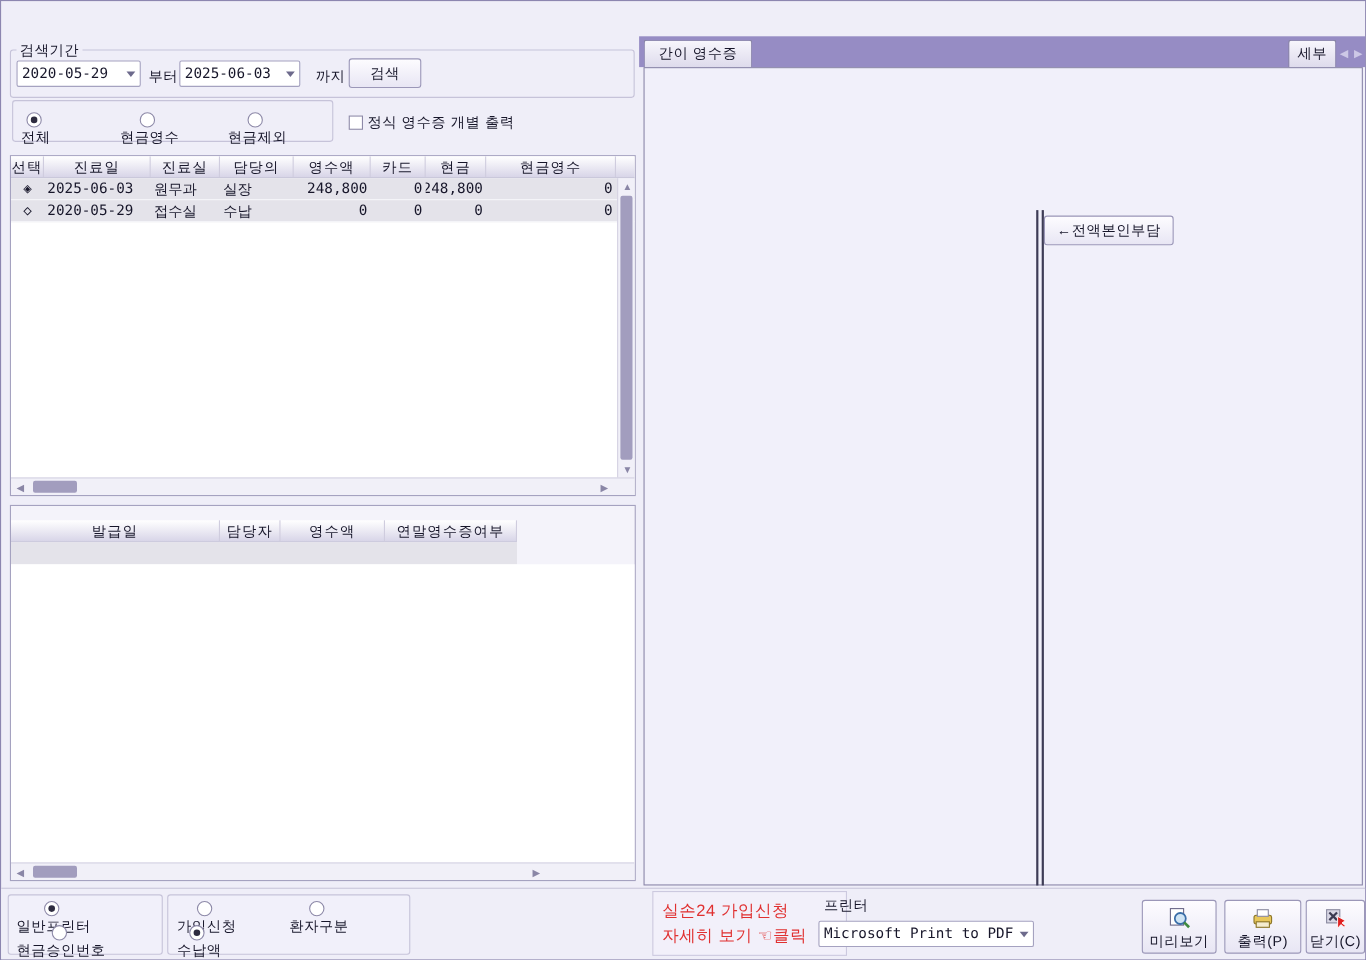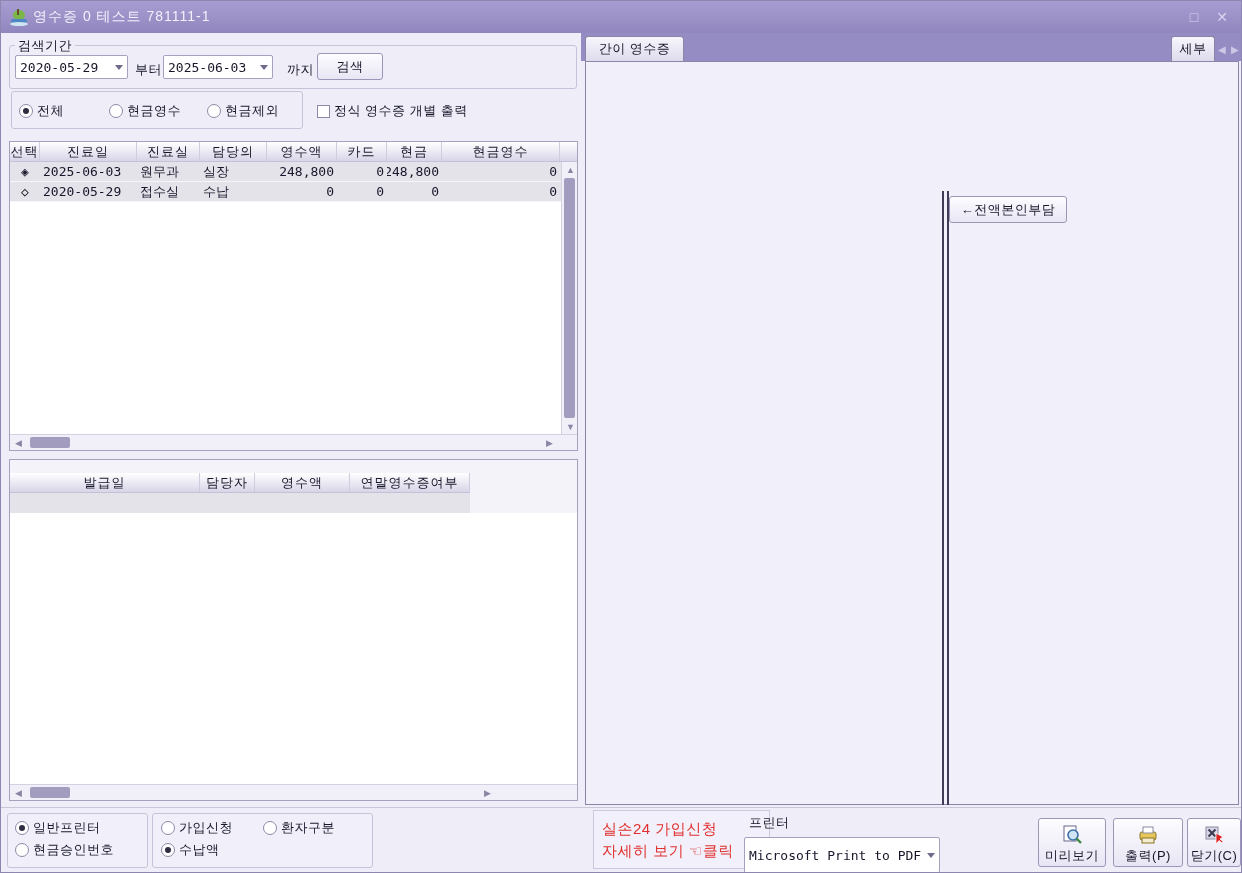--- a/index.html
+++ b/index.html
@@ -23,21 +23,21 @@
     box-sizing:border-box;display:flex;align-items:center;
     font-family:"DejaVu Sans Mono","Liberation Mono",monospace;font-size:13px;padding:0 4px;}
   .combo .caret{margin-left:auto;width:0;height:0;border-left:4px solid transparent;
     border-right:4px solid transparent;border-top:5px solid #6d6a8c;}
   .btn{position:absolute;background:linear-gradient(#fdfcff,#e8e6f4);border:1px solid #9b97b8;
     border-radius:3px;box-sizing:border-box;display:flex;align-items:center;justify-content:center;
     letter-spacing:0.5px;cursor:default;}
   .groupbox{position:absolute;border:1px solid #c6c3d9;border-radius:3px;box-sizing:border-box;}
   .legend{position:absolute;background:#efeef8;padding:0 3px;white-space:nowrap;}
   
-  .radio{position:absolute;display:flex;align-items:center;white-space:nowrap;letter-spacing:0.5px;}
+  .radio{position:absolute;display:flex;align-items:center;white-space:nowrap;letter-spacing:0.5px;flex-direction:column;}
   .radio .dot{width:12px;height:12px;border-radius:50%;border:1px solid #8d89a8;background:#fff;
     margin-right:4px;position:relative;flex:none;}
   .radio.on .dot::after{content:"";position:absolute;left:3px;top:3px;width:6px;height:6px;
     border-radius:50%;background:#2e2c40;}
   .cb{position:absolute;display:flex;align-items:center;white-space:nowrap;letter-spacing:0.5px;}
   .cb .box{width:13px;height:13px;border:1px solid #8d89a8;background:#fff;margin-right:4px;
     position:relative;flex:none;box-sizing:border-box;}
   .cb.checked .box::after{content:"✓";position:absolute;left:1px;top:-3px;font-size:13px;color:#3c3a52;}
   
   .listbox{position:absolute;background:#fff;border:1px solid #a5a2c0;box-sizing:border-box;overflow:hidden;}
@@ -87,31 +87,20 @@
   .actbtn{flex-direction:column;padding-top:2px;}
   .actbtn .ic{height:24px;display:flex;align-items:center;justify-content:center;}
   .actbtn .tx{font-size:13px;letter-spacing:0.5px;}
   .note-area{position:absolute;background:#fff;border:1px solid #a5a2c0;box-sizing:border-box;}
 </style>
 </head>
 <body>
 
 <div class="window">
 
-  <div class="titlebar">
-    <svg class="abs" style="left:7px;top:6px" width="22" height="20" viewBox="0 0 22 20">
-      <ellipse cx="11" cy="8" rx="6" ry="5" fill="#7ab648"></ellipse>
-      <rect x="3" y="12" width="16" height="4" rx="2" fill="#4f87c2"></rect>
-      <rect x="9" y="2" width="2" height="6" fill="#6a4a2d"></rect>
-      <ellipse cx="11" cy="17" rx="9" ry="2" fill="#cfe6f2"></ellipse>
-    </svg>
-    <span class="title-text" style="margin-left:32px">영수증 0 테스트 781111-1</span>
-    <span class="win-ctrl" style="left:1182px">□</span>
-    <span class="win-ctrl" style="left:1210px">✕</span>
-  </div>
 
   <div class="groupbox" style="left:8px;top:44px;width:568px;height:44px"></div>
   <span class="legend lbl" style="left:14px;top:36px">검색기간</span>
   <div class="combo" style="left:14px;top:54px;width:113px;height:24px">
     <span>2020-05-29</span>
       <span class="caret"></span>
   </div>
   <span class="lbl" style="left:134px;top:60px">부터</span>
   <div class="combo" style="left:162px;top:54px;width:110px;height:24px">
     <span>2025-06-03</span>
@@ -399,21 +388,21 @@
       <span class="dot"></span>
       <span>수납액</span>
     </div>
 
   <div class="notice">
     <div>실손24 가입신청</div>
     <div>자세히 보기 ☜클릭</div>
   </div>
 
   <span class="lbl" style="left:748px;top:813px">프린터</span>
-  <div class="combo" style="left:743px;top:836px;width:196px;height:36px">
+  <div class="combo" style="left:743px;top:836px;width:196px;height:24px">
     <span>Microsoft Print to PDF</span>
       <span class="caret"></span>
   </div>
 
   <div class="btn actbtn" style="left:1037px;top:817px;width:68px;height:49px">
     <span class="ic">
       <svg width="22" height="22" viewBox="0 0 22 22">
         <rect x="3" y="2" width="12" height="15" fill="#fff" stroke="#6b6888"></rect>
         <circle cx="12" cy="11" r="5" fill="#cfe4f4" stroke="#3a6ea8" stroke-width="1.6"></circle>
         <line x1="15.5" y1="14.5" x2="20" y2="19" stroke="#3f8a3f" stroke-width="2.4"></line>

